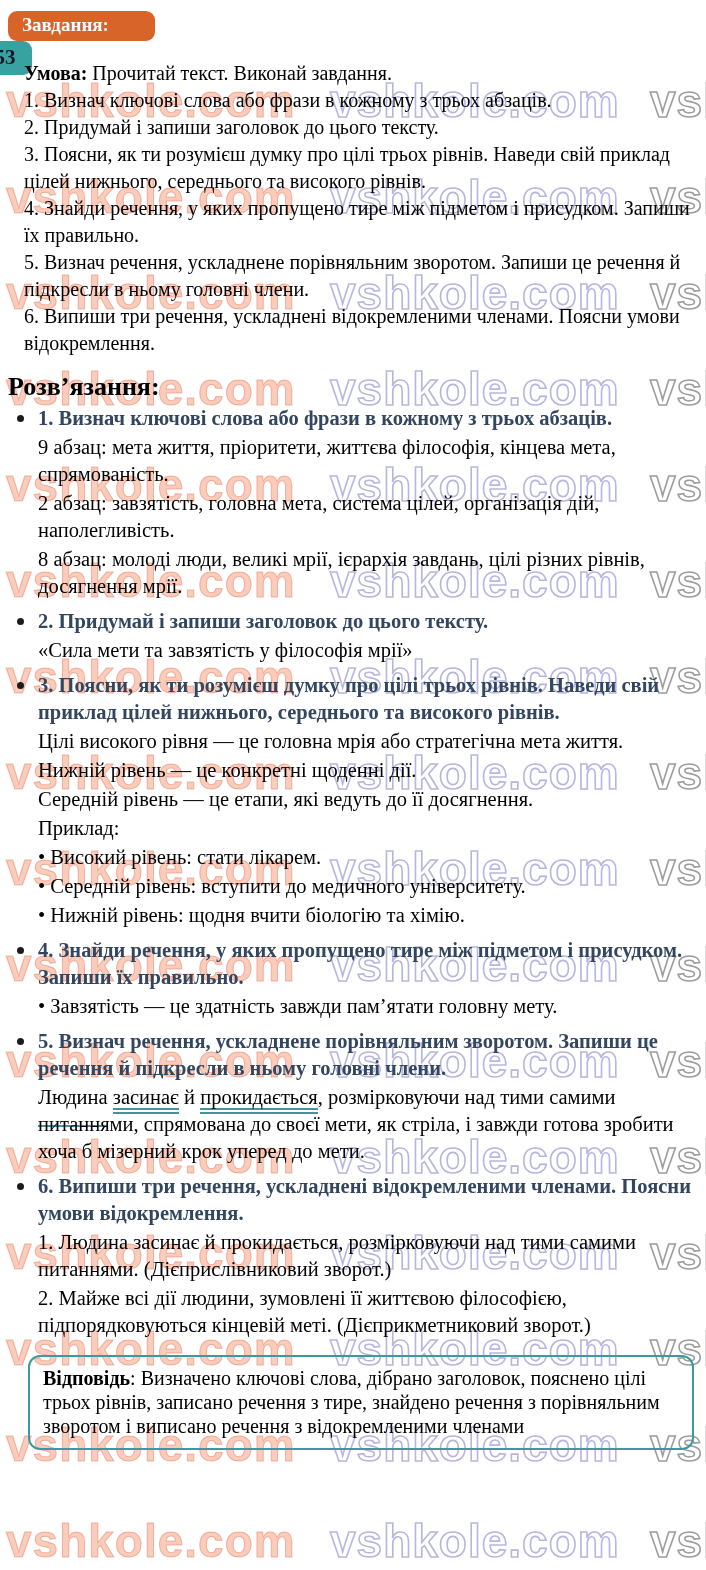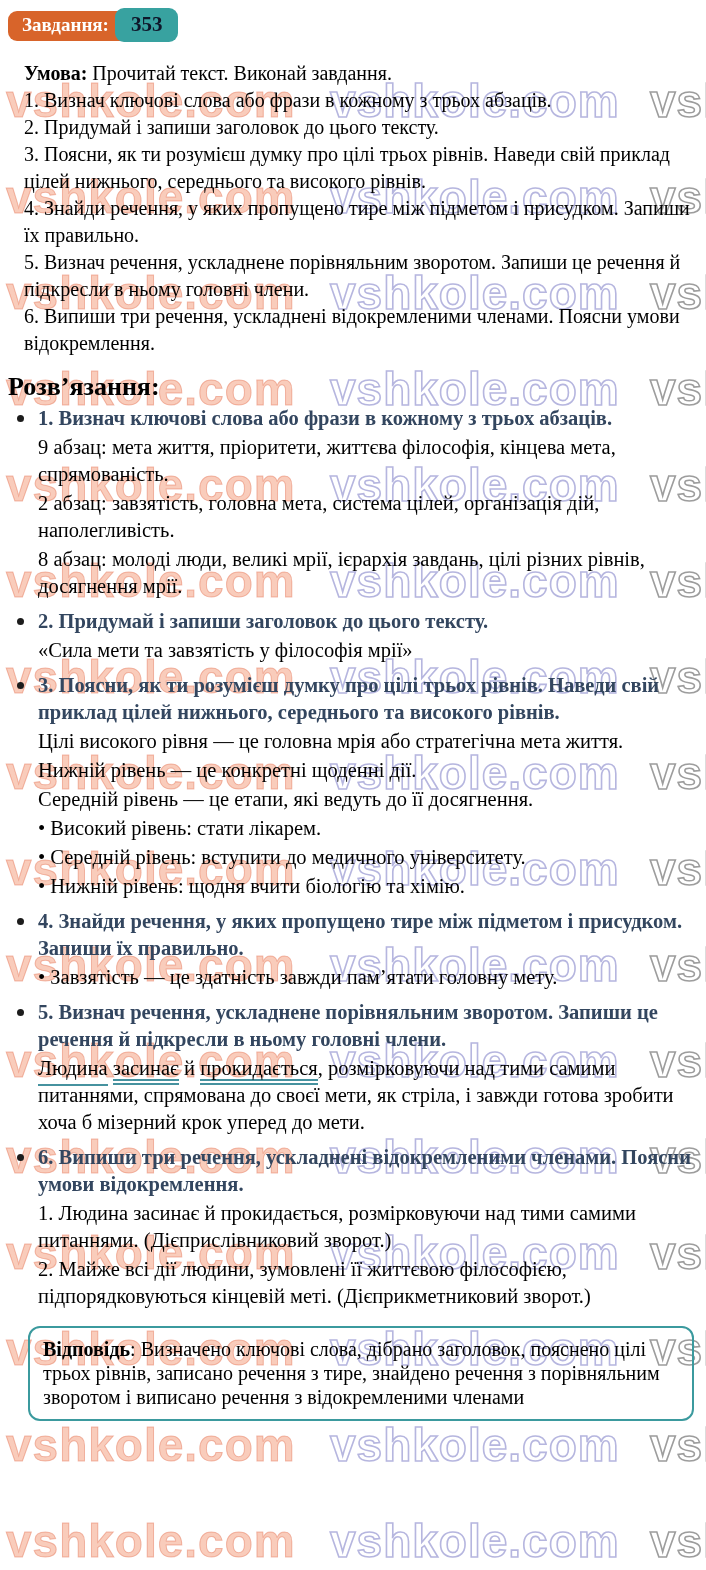--- a/index.html
+++ b/index.html
@@ -23,21 +23,21 @@
     white-space:nowrap;
     line-height:1;
   }
   .wm-fill   { color:rgba(244,154,120,0.50); -webkit-text-stroke:1px rgba(228,112,82,0.45); }
   .wm-violet { color:rgba(255,255,255,0);   -webkit-text-stroke:1.6px #b6b6df; }
   .wm-gray   { color:rgba(255,255,255,0);   -webkit-text-stroke:1.6px #9d9d9d; }
 
   
   #content { position:relative; z-index:1; padding:6px 10px 0 8px; }
 
-  .badge-row { display:flex; align-items:flex-start; height:34px; margin:2px 0 18px 0; }
+  .badge-row { display:flex; align-items:flex-start; height:34px; margin:2px 0 18px 0;flex-direction:column; }
   .badge-label {
     background:#d8642a; color:#fff; font-weight:bold; font-size:19px;
     padding:3px 46px 5px 14px; border-radius:9px; margin-top:3px; line-height:22px;
   }
   .badge-num {
     background:#38a2a0; color:#0f172a; font-weight:bold; font-size:21px;
     padding:5px 16px 7px 16px; border-radius:9px; margin-left:-40px; line-height:22px;
   }
 
   .cond { font-size:20px; line-height:27px;margin-left:16px; }
@@ -48,21 +48,21 @@
 
   ul.sol { list-style:none; margin:0; padding:0; font-size:20.5px; line-height:27px; }
   li.sol-item { position:relative; padding-left:30px; margin-bottom:8px; }
   li.sol-item::before {
     content:""; position:absolute; left:9px; top:10px;
     width:7px; height:7px; border-radius:50%; background:#1c1c1c;
   }
   .sol-h { font-weight:bold; color:#33465f; }
   .sol-p { margin:2px 0; }
 
-  .u-single { border-bottom:2px solid #46929f; padding-bottom:5px; }
+  .u-single { border-bottom:2px solid #46929f; padding-bottom:17px; }
   .u-double { border-bottom:6px double #46929f;text-align:right; }
   .gs-sep { white-space:pre; }
 
   .answer {
     border:2.5px solid #3b9a9e; border-radius:12px;
     margin:16px 2px 0 20px; padding:9px 13px 10px 13px;
     font-size:20px; line-height:24px;
     background:transparent;
   }
   .answer b { font-weight:bold; }
@@ -152,20 +152,21 @@
     <li class="sol-item">
       <div class="sol-h">2. Придумай і запиши заголовок до цього тексту.</div>
       <div class="sol-p">«Сила мети та завзятість у філософія мрії»</div>
     </li>
 
     <li class="sol-item">
       <div class="sol-h">3. Поясни, як ти розумієш думку про цілі трьох рівнів. Наведи свій приклад цілей нижнього, середнього та високого рівнів.</div>
       <div class="sol-p">Цілі високого рівня — це головна мрія або стратегічна мета життя.</div>
       <div class="sol-p">Нижній рівень — це конкретні щоденні дії.</div>
       <div class="sol-p">Середній рівень — це етапи, які ведуть до її досягнення.</div>
+      <div class="sol-p">Приклад:</div>
       <div class="sol-p">• Високий рівень: стати лікарем.</div>
       <div class="sol-p">• Середній рівень: вступити до медичного університету.</div>
       <div class="sol-p">• Нижній рівень: щодня вчити біологію та хімію.</div>
     </li>
 
     <li class="sol-item">
       <div class="sol-h">4. Знайди речення, у яких пропущено тире між підметом і присудком. Запиши їх правильно.</div>
       <div class="sol-p">• Завзятість — це здатність завжди пам’ятати головну мету.</div>
     </li>
 

